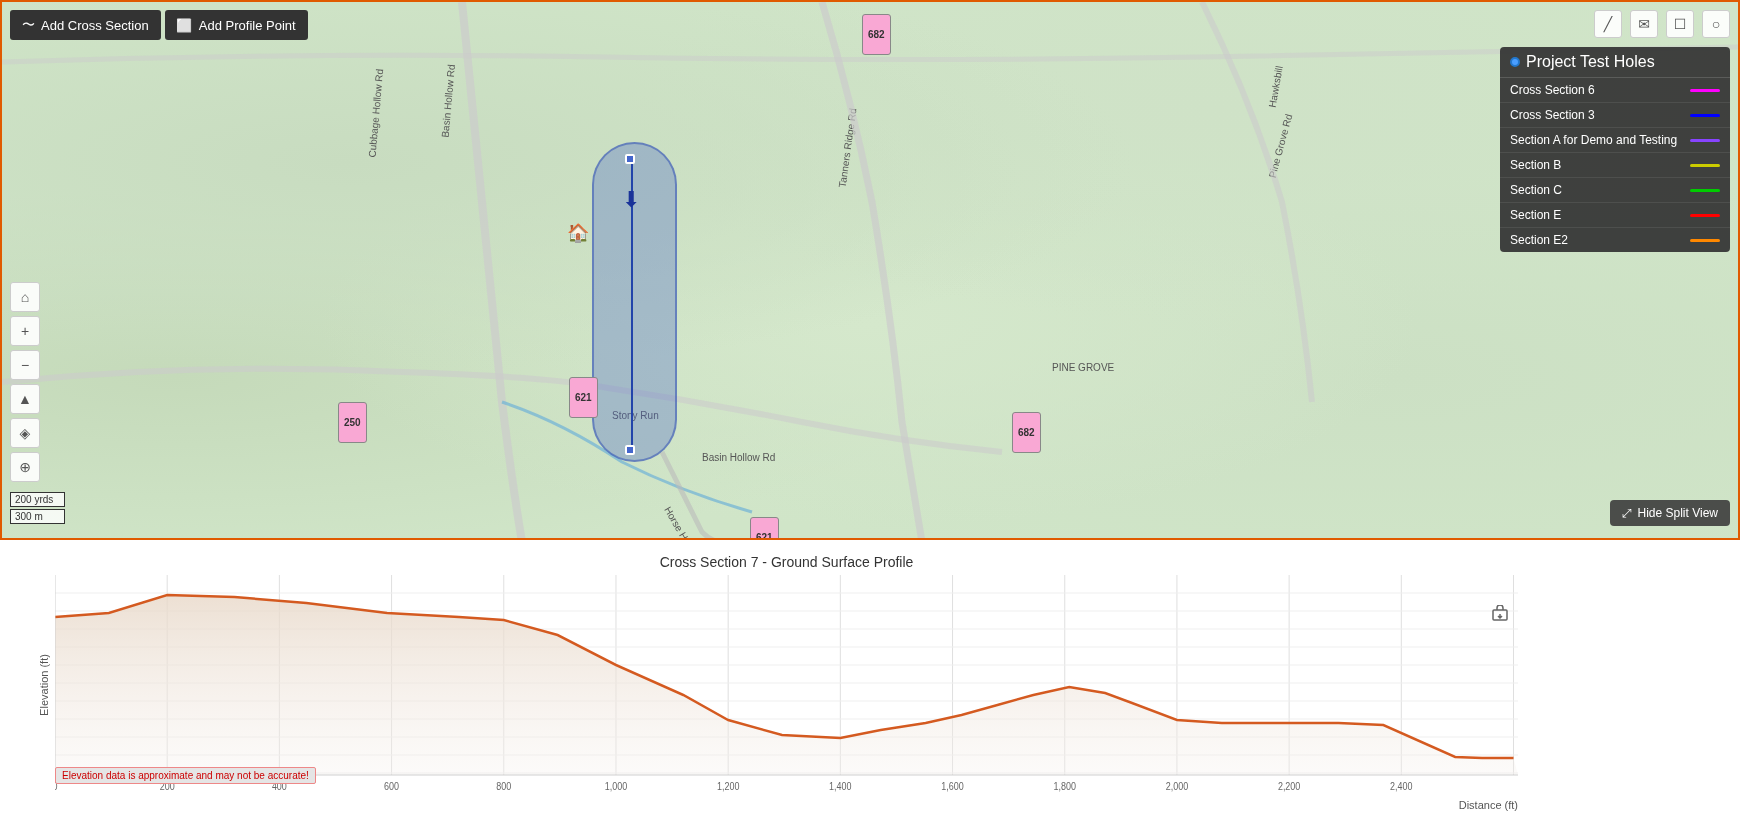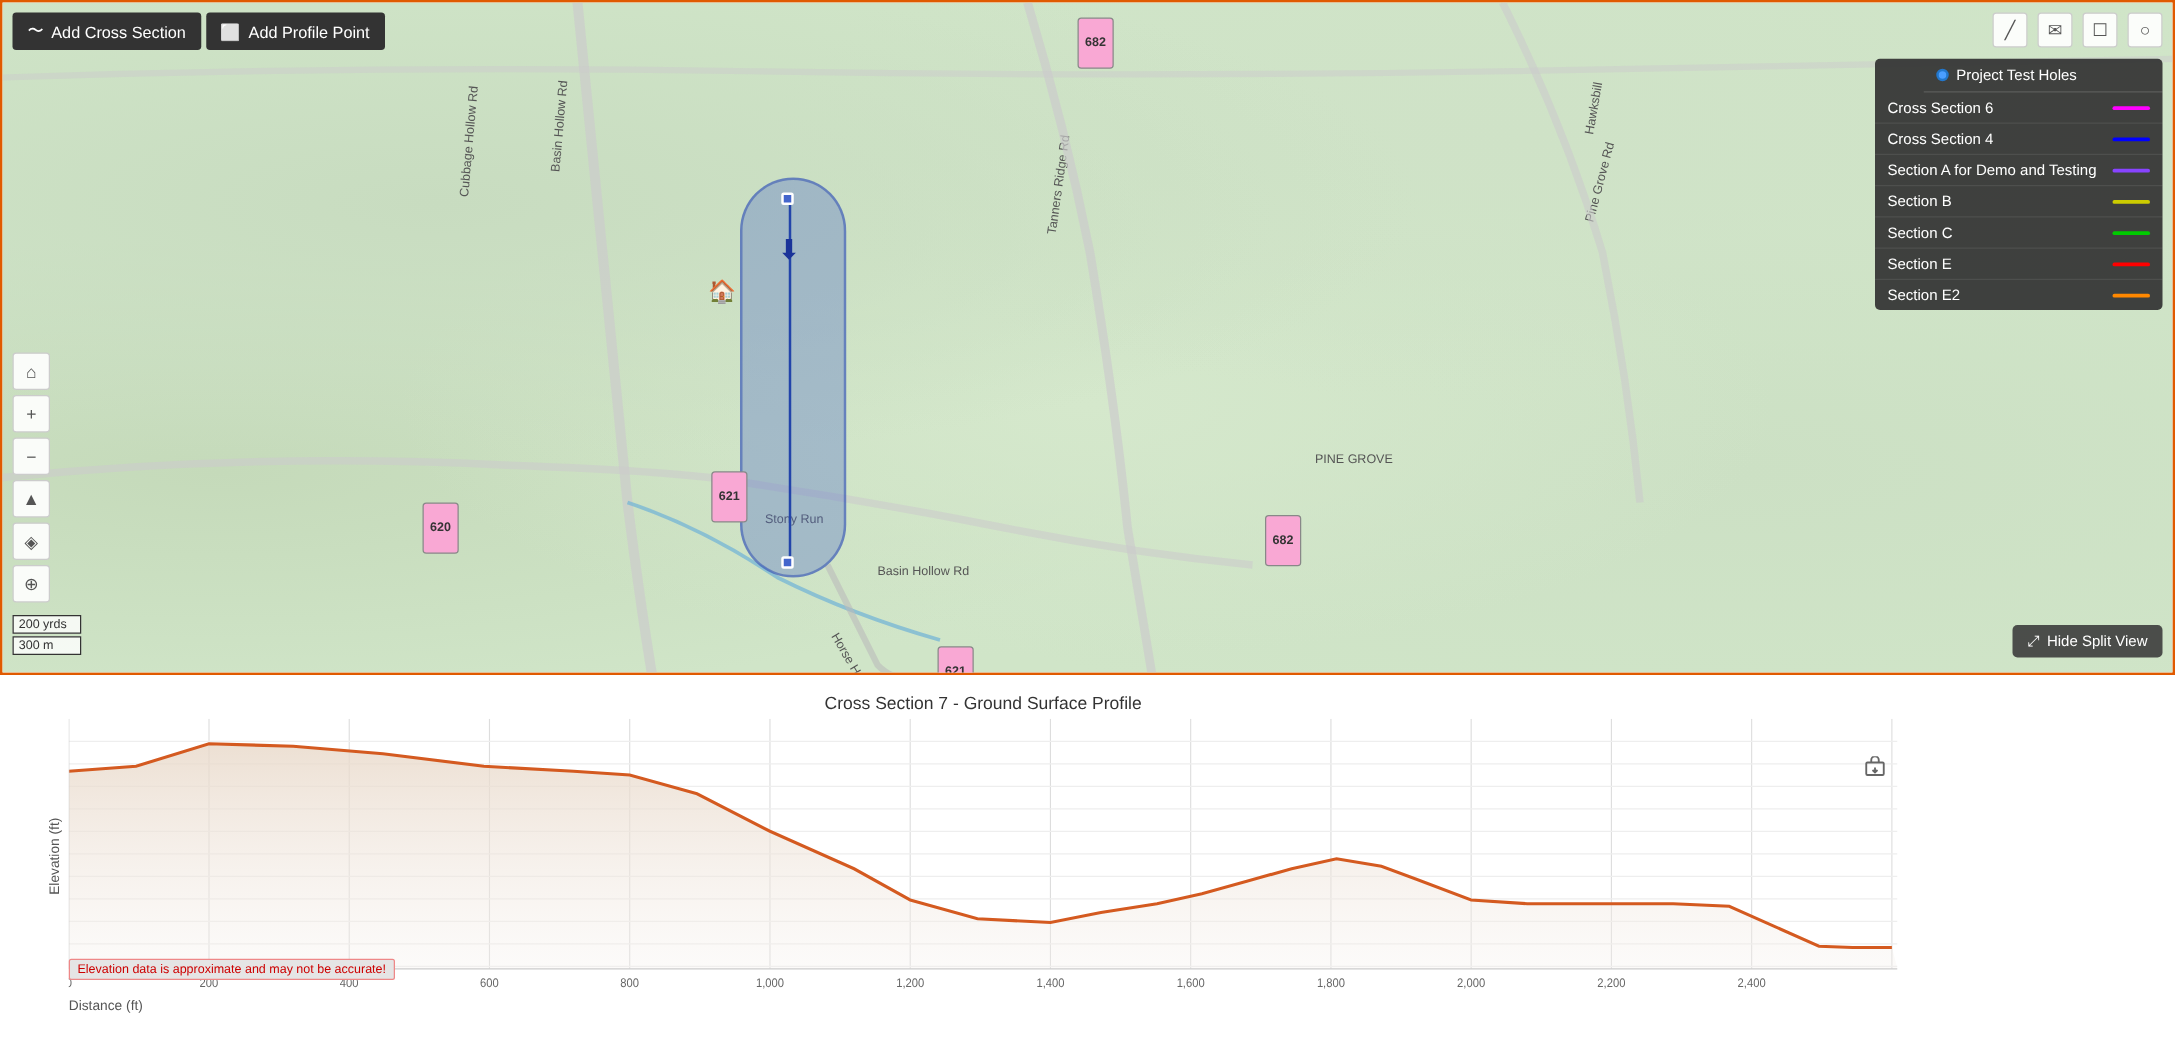--- a/index.html
+++ b/index.html
@@ -84,22 +84,21 @@
       padding: 0;
       z-index: 100;
       min-width: 230px;
     }
     .legend-header {
       display: flex;
       align-items: center;
       gap: 6px;
       padding: 6px 10px;
       border-bottom: 1px solid rgba(255,255,255,0.15);
-      font-size: 12px;
-      margin-left: 39px;
+      font-size: 16px;
     }
     .legend-dot {
       width: 10px;
       height: 10px;
       border-radius: 50%;
       background: #4a9eff;
       border: 2px solid #2277cc;
     }
     .legend-item {
       display: flex;
@@ -359,21 +358,21 @@
   <div class="road-label" style="left:840px; top:180px; transform:rotate(-82deg);">Tanners Ridge Rd</div>
   <div class="road-label" style="left:610px; top:408px;">Stony Run</div>
   <div class="road-label" style="left:700px; top:450px;">Basin Hollow Rd</div>
   <div class="road-label" style="left:665px; top:500px; transform:rotate(60deg);">Horse Hollow Ln</div>
   <div class="road-label" style="left:1270px; top:100px; transform:rotate(-80deg);">Hawksbill</div>
   <div class="road-label" style="left:1270px; top:170px; transform:rotate(-75deg);">Pine Grove Rd</div>
   <div class="road-label" style="left:1050px; top:360px;">PINE GROVE</div>
 
   <div class="route-badge" style="left:860px; top:12px;">682</div>
   <div class="route-badge" style="left:567px; top:375px;">621</div>
-  <div class="route-badge" style="left:336px; top:400px;">620</div>
+  <div class="route-badge" style="left:336px; top:400px;">250</div>
   <div class="route-badge" style="left:1010px; top:410px;">682</div>
   <div class="route-badge" style="left:748px; top:515px;">621</div>
 
   <div id="cross-section-overlay"></div>
   <div id="cross-section-line"></div>
   <div id="arrow-down">⬇</div>
   <div id="point-top"></div>
   <div id="point-bottom"></div>
 
   <div id="building-icon">🏠</div>
@@ -399,21 +398,21 @@
   <div id="legend-panel">
     <div class="legend-header">
       <div class="legend-dot"></div>
       <span>Project Test Holes</span>
     </div>
     <div class="legend-item">
       <span>Cross Section 6</span>
       <div class="legend-color-line" style="background:#ff00ff;"></div>
     </div>
     <div class="legend-item">
-      <span>Cross Section 4</span>
+      <span>Cross Section 3</span>
       <div class="legend-color-line" style="background:#0000ff;"></div>
     </div>
     <div class="legend-item">
       <span>Section A for Demo and Testing</span>
       <div class="legend-color-line" style="background:#8844ff;"></div>
     </div>
     <div class="legend-item">
       <span>Section B</span>
       <div class="legend-color-line" style="background:#cccc00;"></div>
     </div>
@@ -598,16 +597,16 @@
 
     <div id="share-icon">
       <svg width="16" height="16" viewBox="0 0 16 16" fill="none" stroke="#666" stroke-width="1.5">
         <rect x="1" y="5" width="14" height="10" rx="1"></rect>
         <path d="M5 5V3a3 3 0 0 1 6 0v2"></path>
         <path d="M8 9v3M6 11l2 2 2-2"></path>
       </svg>
     </div>
   </div>
 
-  <div style="text-align:left; font-size:11px; color:#555; margin-top:4px;">Distance (ft)</div>
+  <div style="text-align:right; font-size:11px; color:#555; margin-top:4px;">Distance (ft)</div>
 
   <div id="elevation-warning">Elevation data is approximate and may not be accurate!</div>
 </div>
 
 </body></html>

